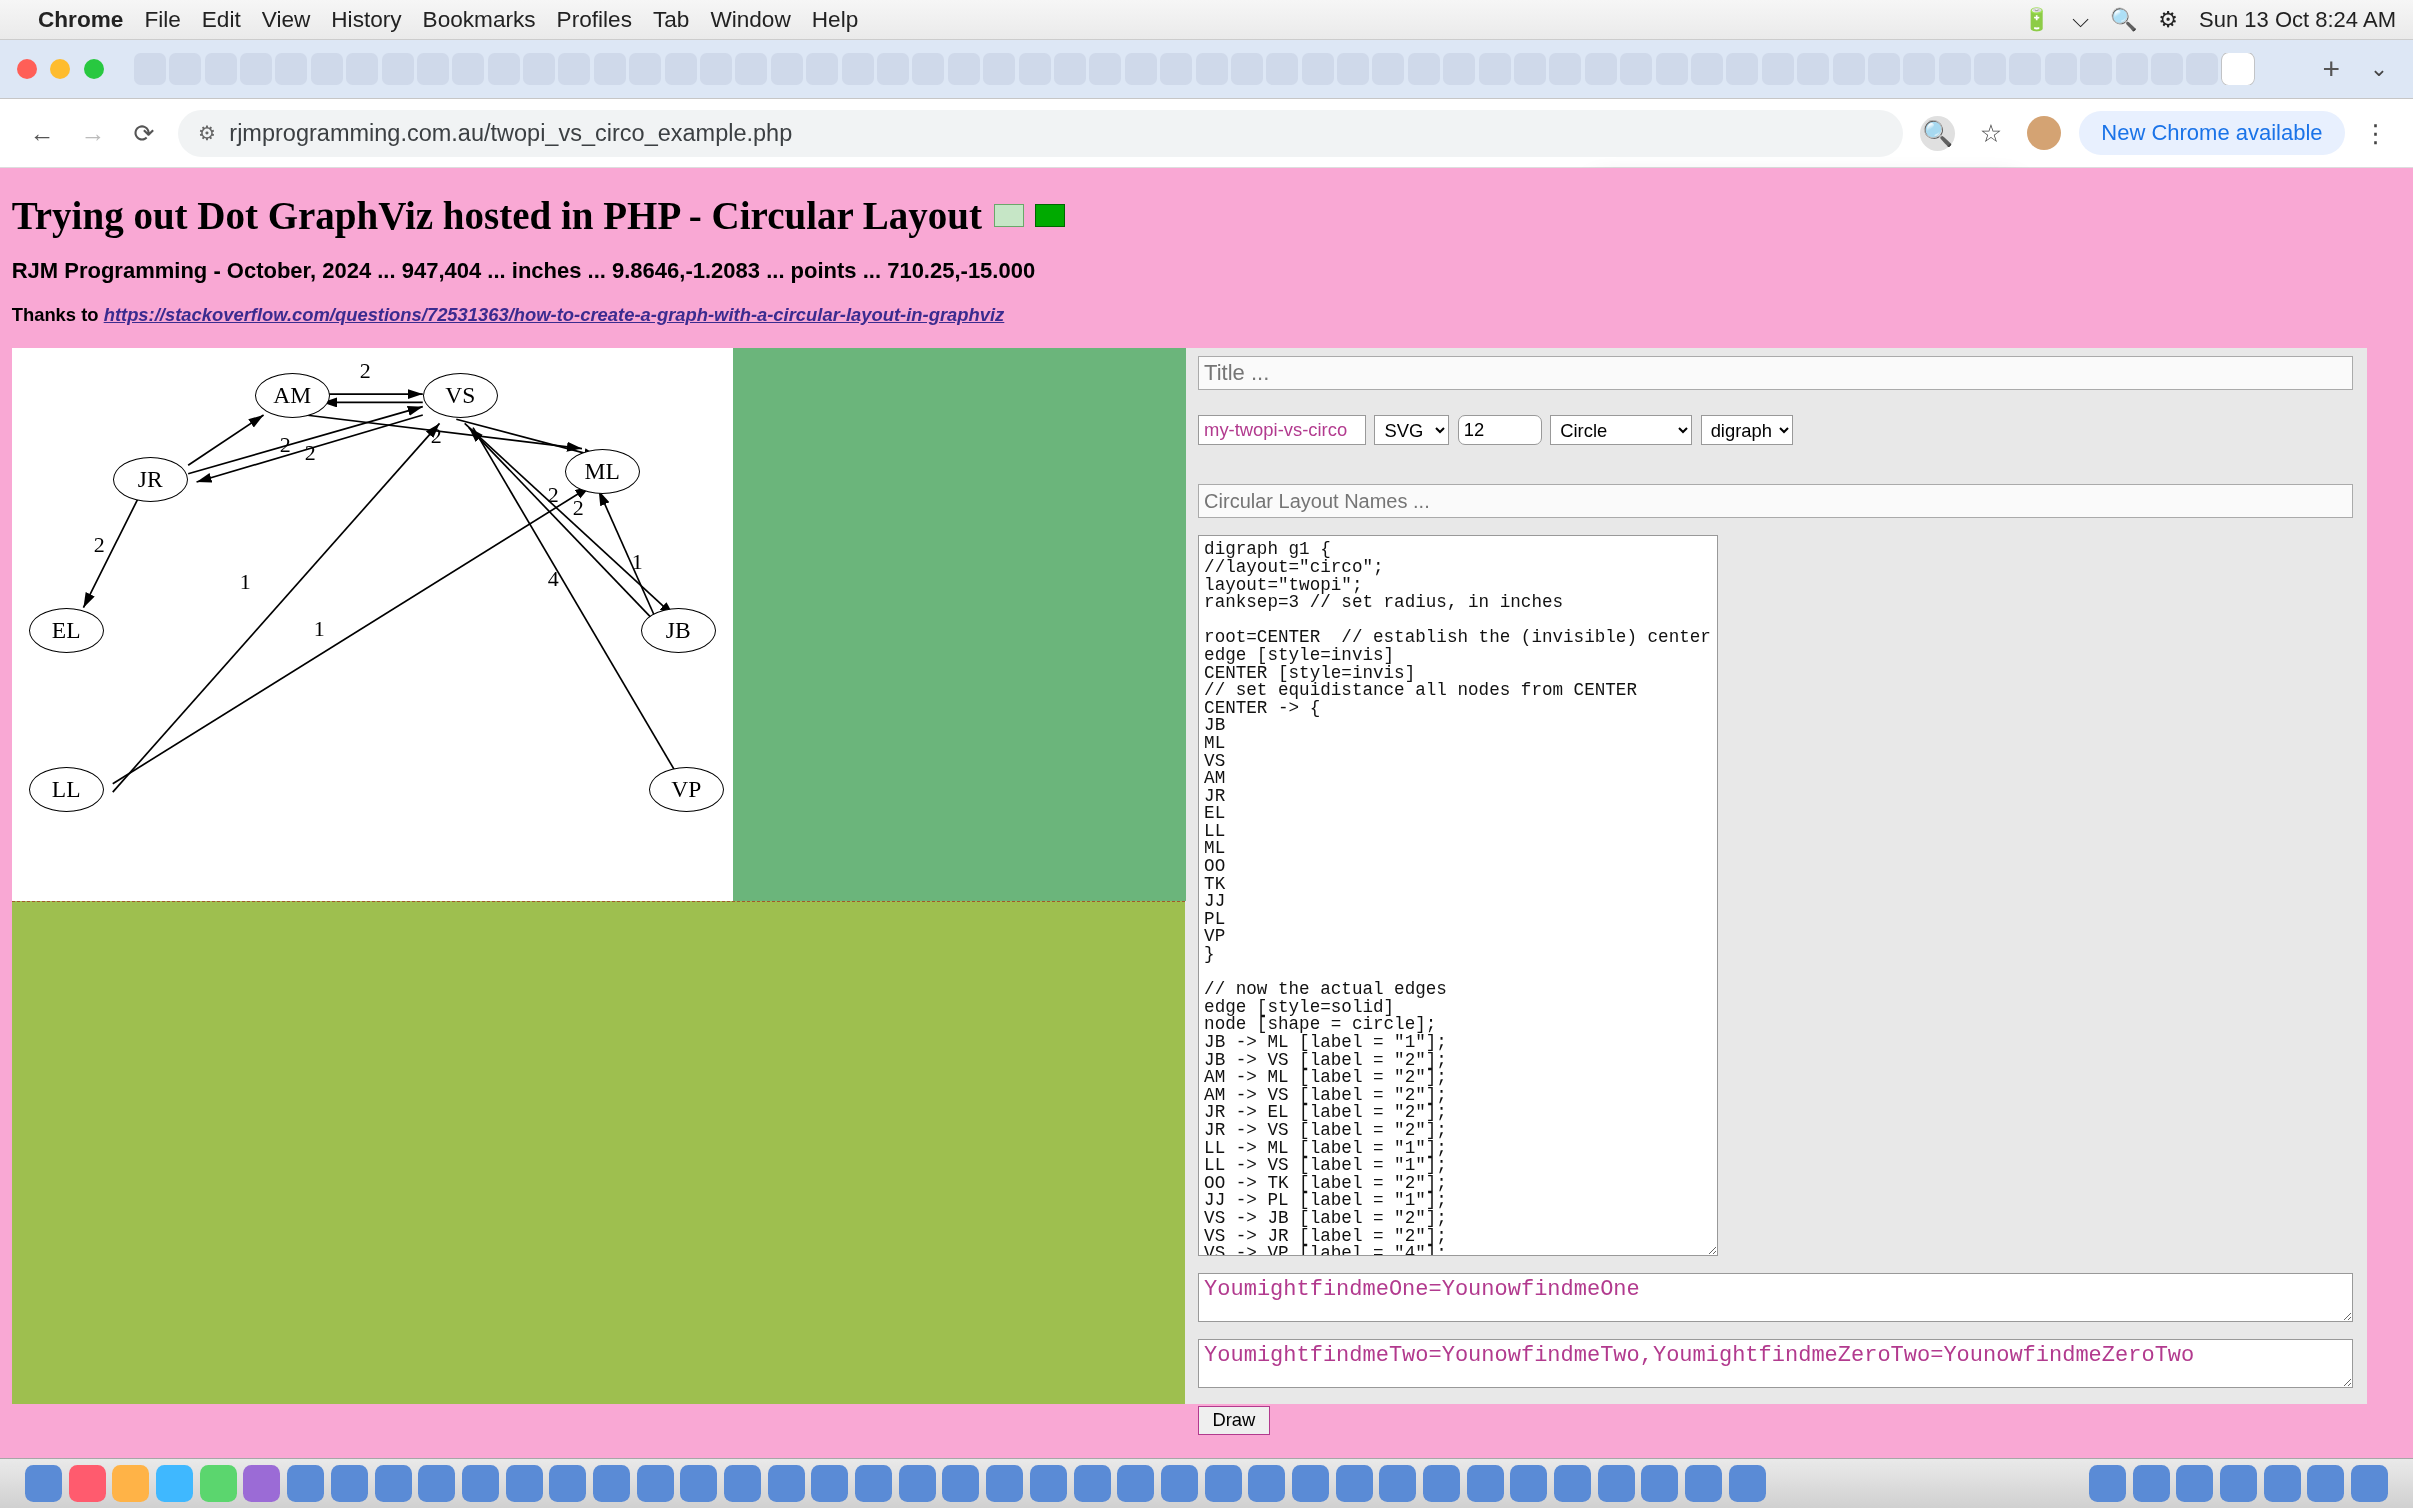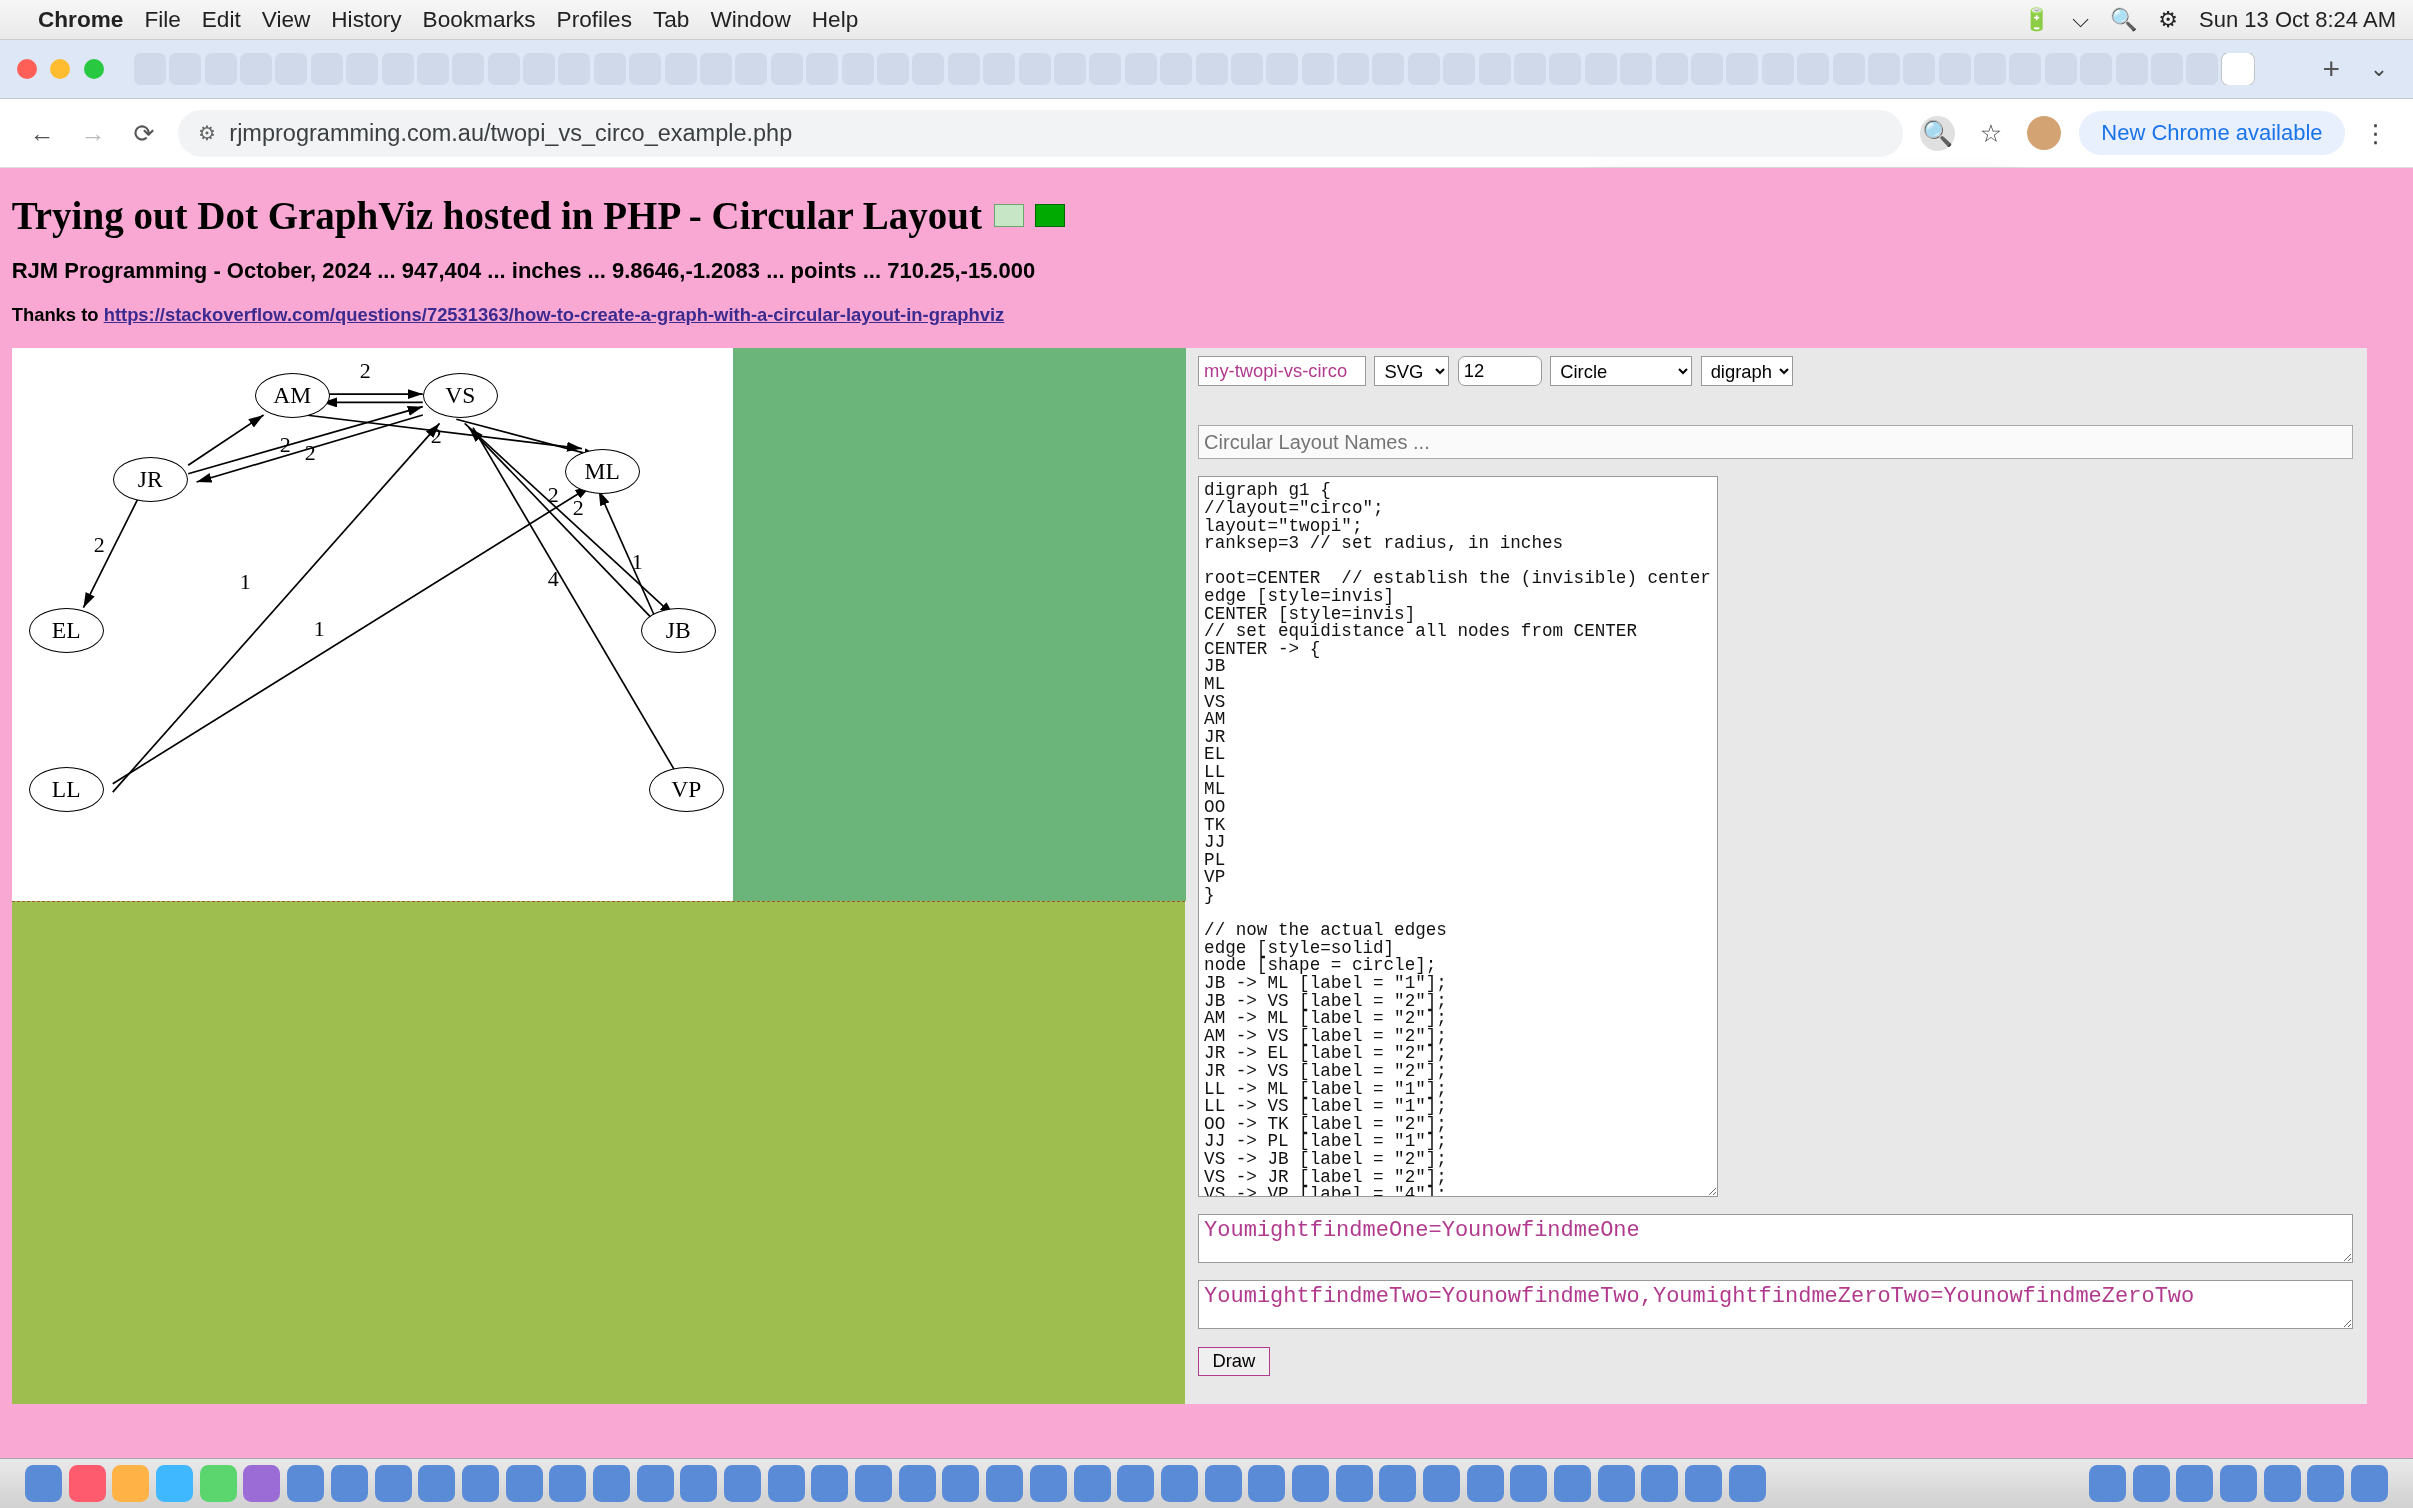--- a/index.html
+++ b/index.html
@@ -98,21 +98,21 @@
 }
 .page h1 {
   font-family: Georgia, "Times New Roman", serif;
   font-size: 39px; font-weight:700; color:#000;
   display:flex; align-items:center; gap:11.7px;
 }
 .badge { width:30px; height:23.5px; background:#c6e6c6; border:0.8px solid #6aa76a; display:inline-block; }
 .badge2 { width:30px; height:23.5px; background:#0a0; border:0.8px solid #060; display:inline-block; }
 .subline { font-size:22px; font-weight:700; color:#000; margin-top: 20px; }
 .thanks { font-size:18.4px; color:#000; margin-top:20px; font-weight:700;}
-.thanks a { color:#3b2b8f; text-decoration:underline; }
+.thanks a { color:#3b2b8f; text-decoration:underline;font-style:italic; }
 
 .workarea {
   margin-top: 22px;
   display:flex;
   height: 1056px;
 }
 .leftpane {
   width: 1173px;
   position: relative;
 }
@@ -370,20 +370,21 @@
         <span class="edgelabel" style="left:302px;top:268px">1</span>
         <span class="edgelabel" style="left:536px;top:218px">4</span>
         <span class="edgelabel" style="left:620px;top:201px">1</span>
         <span class="edgelabel" style="left:82px;top:184px">2</span>
       </div>
       <div class="greenblock"></div>
       <div class="greenwide"></div>
     </div>
 
     <div class="rightpane">
+      <input class="titlein" type="text" placeholder="Title ..." style="">
       <div class="frow">
         <input type="text" style="width: 168px; color: rgb(178, 58, 142);" value="my-twopi-vs-circo">
         <select style="width:75px"><option>SVG</option></select>
         <input type="text" style="width: 84px; border-radius: 7px;" value="12">
         <select style="width:142px"><option>Circle</option></select>
         <select style="width:92px"><option>digraph</option></select>
       </div>
       <input class="namesin" type="text" placeholder="Circular Layout Names ..." style="">
       <textarea class="codebox" style="">digraph g1 {
 //layout="circo";

